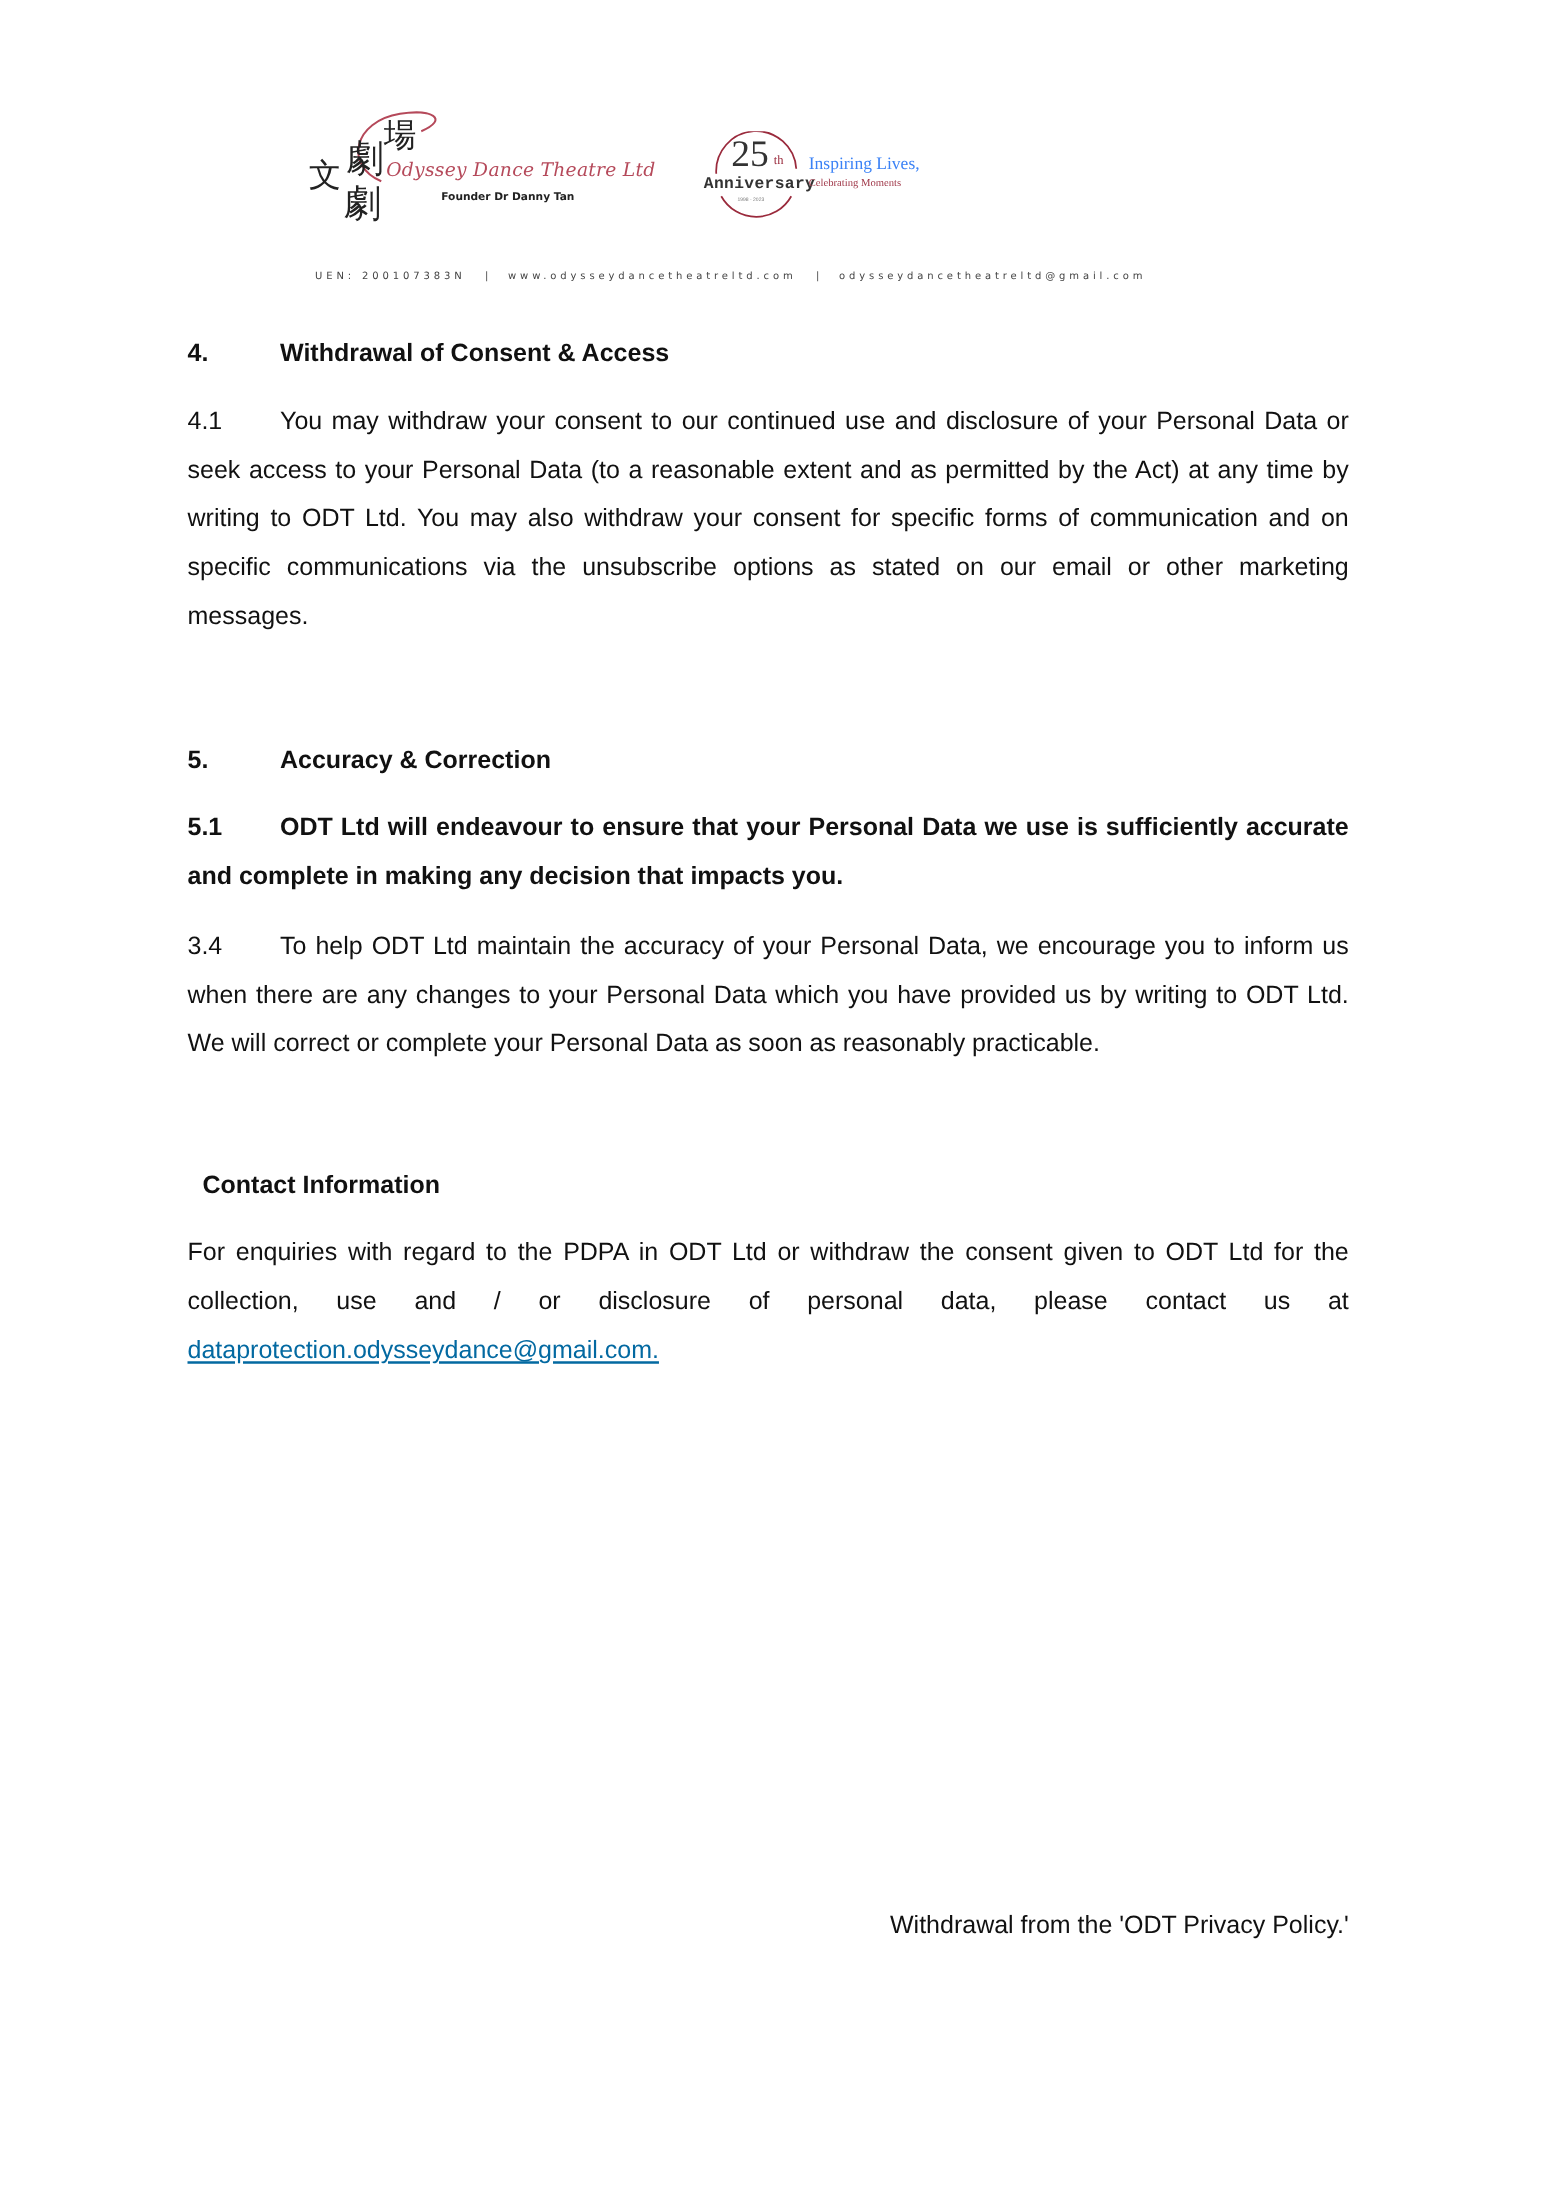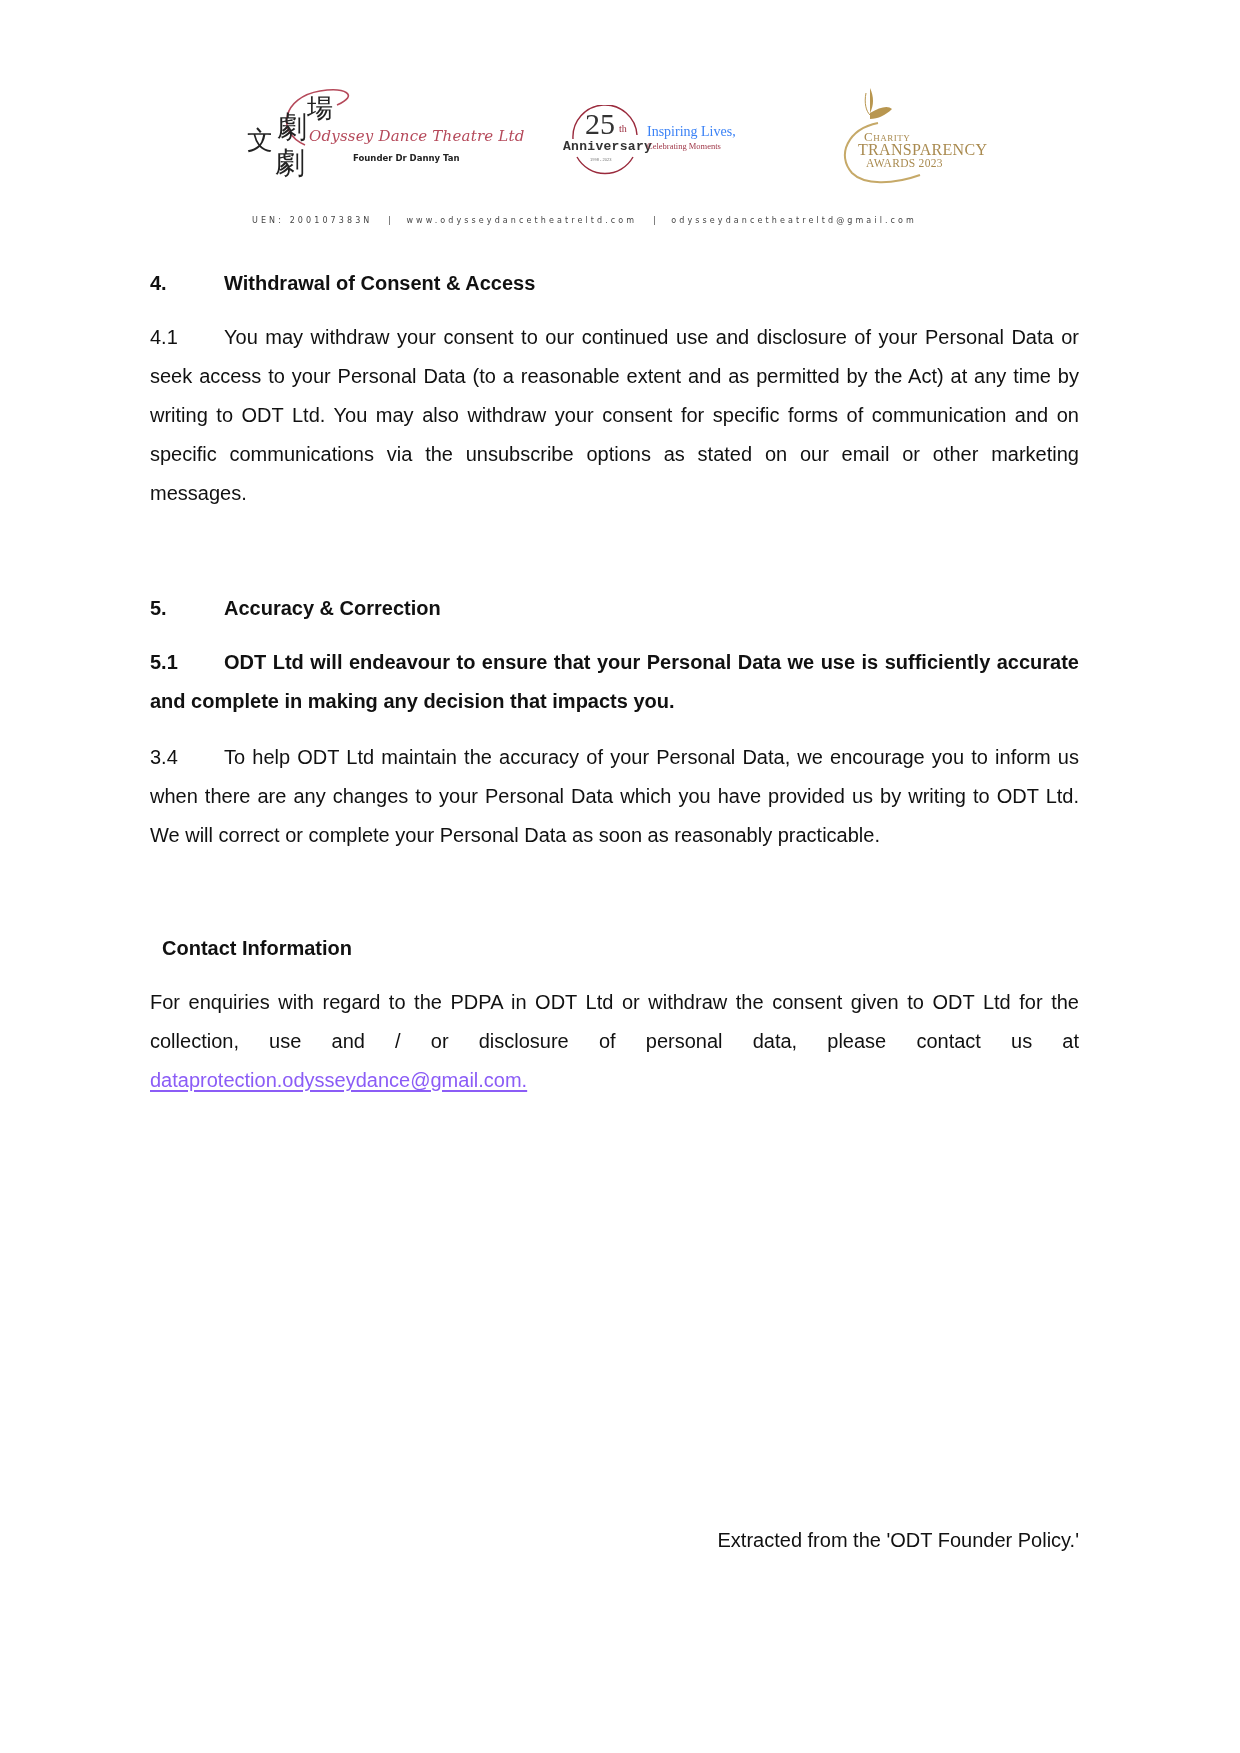--- a/index.html
+++ b/index.html
@@ -175,21 +175,21 @@
       text-align: justify;
       text-align-last: left;
       margin: 0;
       color: #111;
     }
     .para .pnum {
       display: inline-block;
       width: 74px;
     }
     .link {
-      color: #8b5cf6;
+      color: #0369a1;
       text-decoration: underline;
       text-underline-offset: 3px;
     }
 
     .h4 { position: absolute; top: 0; left: 0; }
     .p41 { position: absolute; top: 48px; left: 0; width: 929px; }
     .h5 { position: absolute; top: 325px; left: 0; }
     .p51 { position: absolute; top: 373px; left: 0; width: 929px; font-weight: bold; }
     .p52 { position: absolute; top: 468px; left: 0; width: 929px; }
     .hc { position: absolute; top: 665px; left: 0; margin-left: 12px; }
@@ -231,30 +231,20 @@
         <path d="M14 52 A 32 32 0 0 0 70 52" fill="none" stroke="#9a2a3c" stroke-width="1.4"></path>
       </svg>
       <span class="num">25</span>
       <span class="th">th</span>
       <span class="anniv">Anniversary</span>
       <span class="years">1998 - 2023</span>
       <span class="inspiring">Inspiring Lives,</span>
       <span class="celebrating">Celebrating Moments</span>
     </div>
 
-    <div class="logo-cta">
-      <svg width="170" height="100" viewBox="0 0 170 100">
-        <path d="M40 3 C 44 12, 44 20, 40 28 C 50 22, 58 20, 62 24 C 56 30, 48 34, 40 34 Z" fill="#b8964f"></path>
-        <path d="M40 30 C 36 26, 34 18, 36 8" fill="none" stroke="#b8964f" stroke-width="1"></path>
-        <path d="M48 38 C 18 44, 6 70, 22 88 C 34 100, 62 100, 90 90" fill="none" stroke="#c6a968" stroke-width="2"></path>
-      </svg>
-      <span class="charity">Charity</span>
-      <span class="transparency">TRANSPARENCY</span>
-      <span class="awards">AWARDS 2023</span>
-    </div>
   </div>
 
   <div class="contact-strip">
     <span>UEN: 200107383N</span>
     <span class="sep">|</span>
     <span>www.odysseydancetheatreltd.com</span>
     <span class="sep">|</span>
     <span>odysseydancetheatreltd@gmail.com</span>
   </div>
 
@@ -286,16 +276,16 @@
       <span>Contact Information</span>
     </h2>
 
     <p class="para pc">
       <span>For enquiries with regard to the PDPA in ODT Ltd or withdraw the consent given to ODT Ltd for the collection, use and / or disclosure of personal data, please contact us at</span>
       <a class="link">dataprotection.odysseydance@gmail.com.</a>
     </p>
   </div>
 
   <div class="footer">
-    <div class="extract">Extracted from the 'ODT Founder Policy.'</div>
+    <div class="extract">Withdrawal from the 'ODT Privacy Policy.'</div>
   </div>
 
 </div>
 
 </body></html>

